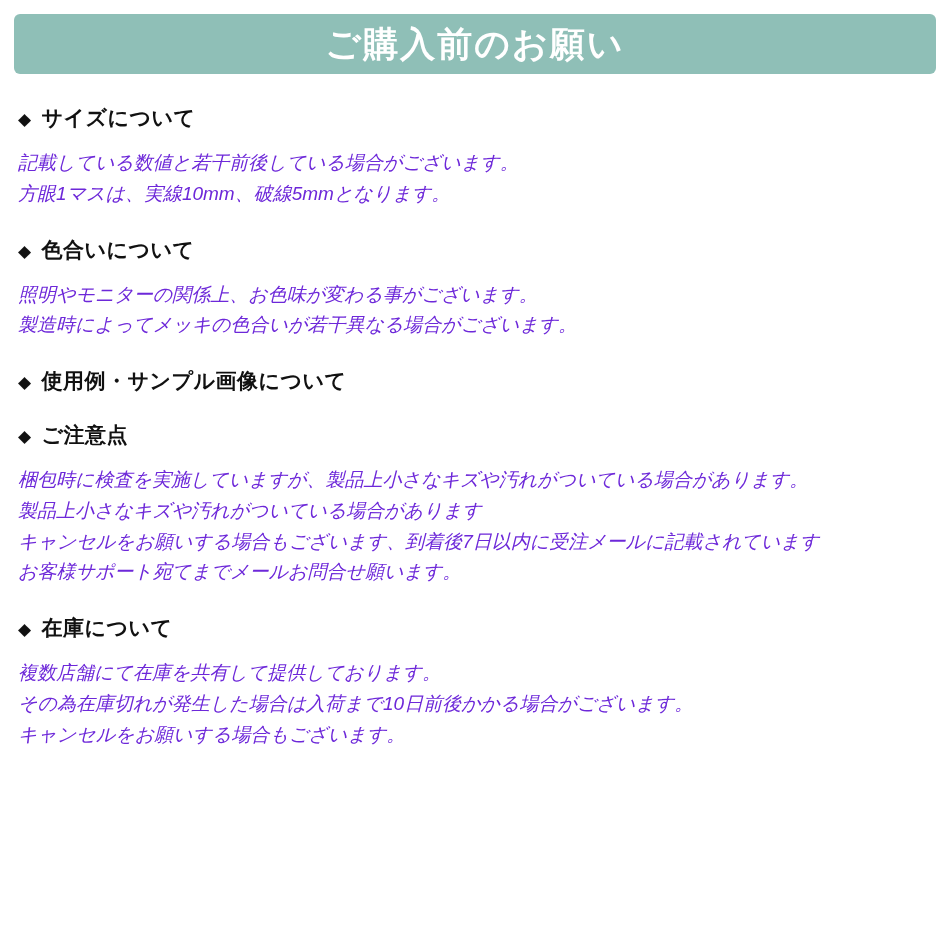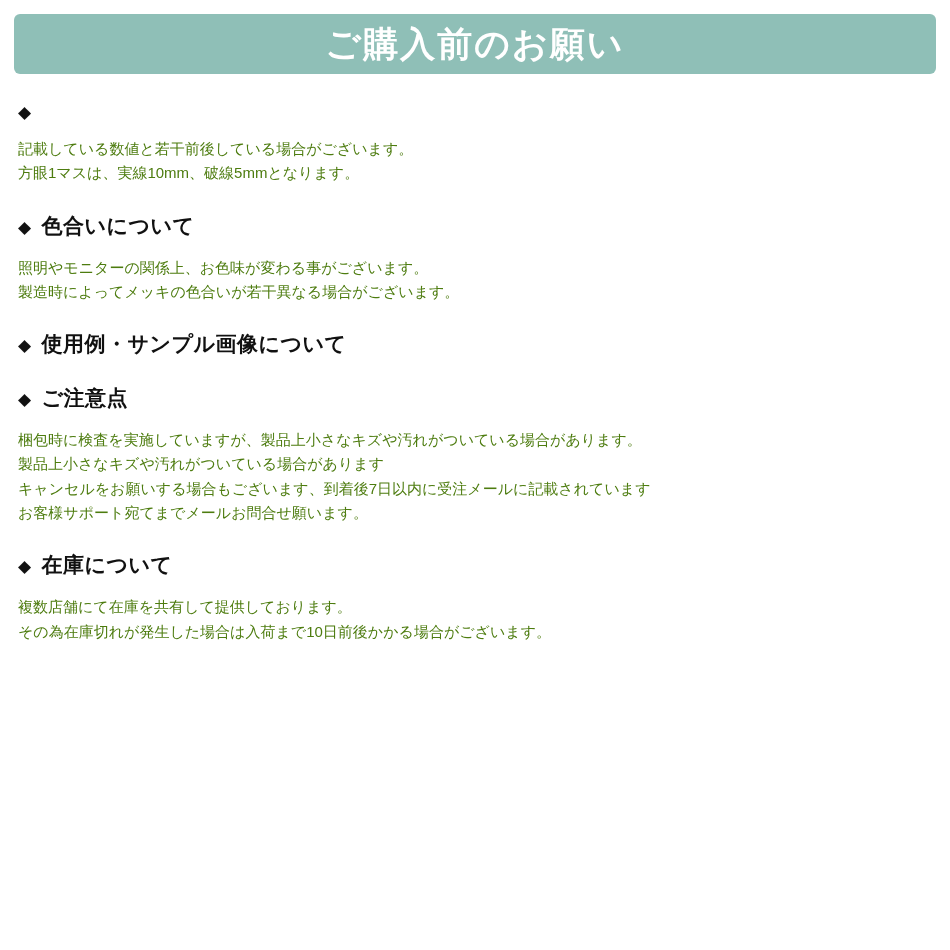--- a/index.html
+++ b/index.html
@@ -55,40 +55,42 @@
   .diamond {
     font-size: 17px;
     margin-right: 10px;
     line-height: 1;
     color: #111111;
   }
   .section-body {
     margin-top: 16px;
   }
   .line {
-    font-size: 15px;
+    font-size: 19px;
     line-height: 1.62;
-    color: #4d7c0f;
+    color: #6d28d9;
     white-space: nowrap;
+    font-style: italic;
   }
 </style>
 </head>
 <body>
 
 <div class="page">
 
   <div class="banner">
     <div class="banner-title">ご購入前のお願い</div>
   </div>
 
   <div class="content">
 
     <div class="section">
       <div class="section-heading">
         <span class="diamond">◆</span>
+        <span>サイズについて</span>
       </div>
       <div class="section-body">
         <div class="line">記載している数値と若干前後している場合がございます。</div>
         <div class="line">方眼1マスは、実線10mm、破線5mmとなります。</div>
       </div>
     </div>
 
     <div class="section">
       <div class="section-heading">
         <span class="diamond">◆</span>
@@ -121,17 +123,18 @@
     </div>
 
     <div class="section">
       <div class="section-heading">
         <span class="diamond">◆</span>
         <span>在庫について</span>
       </div>
       <div class="section-body">
         <div class="line">複数店舗にて在庫を共有して提供しております。</div>
         <div class="line">その為在庫切れが発生した場合は入荷まで10日前後かかる場合がございます。</div>
+        <div class="line">キャンセルをお願いする場合もございます。</div>
       </div>
     </div>
 
   </div>
 </div>
 
 </body></html>

